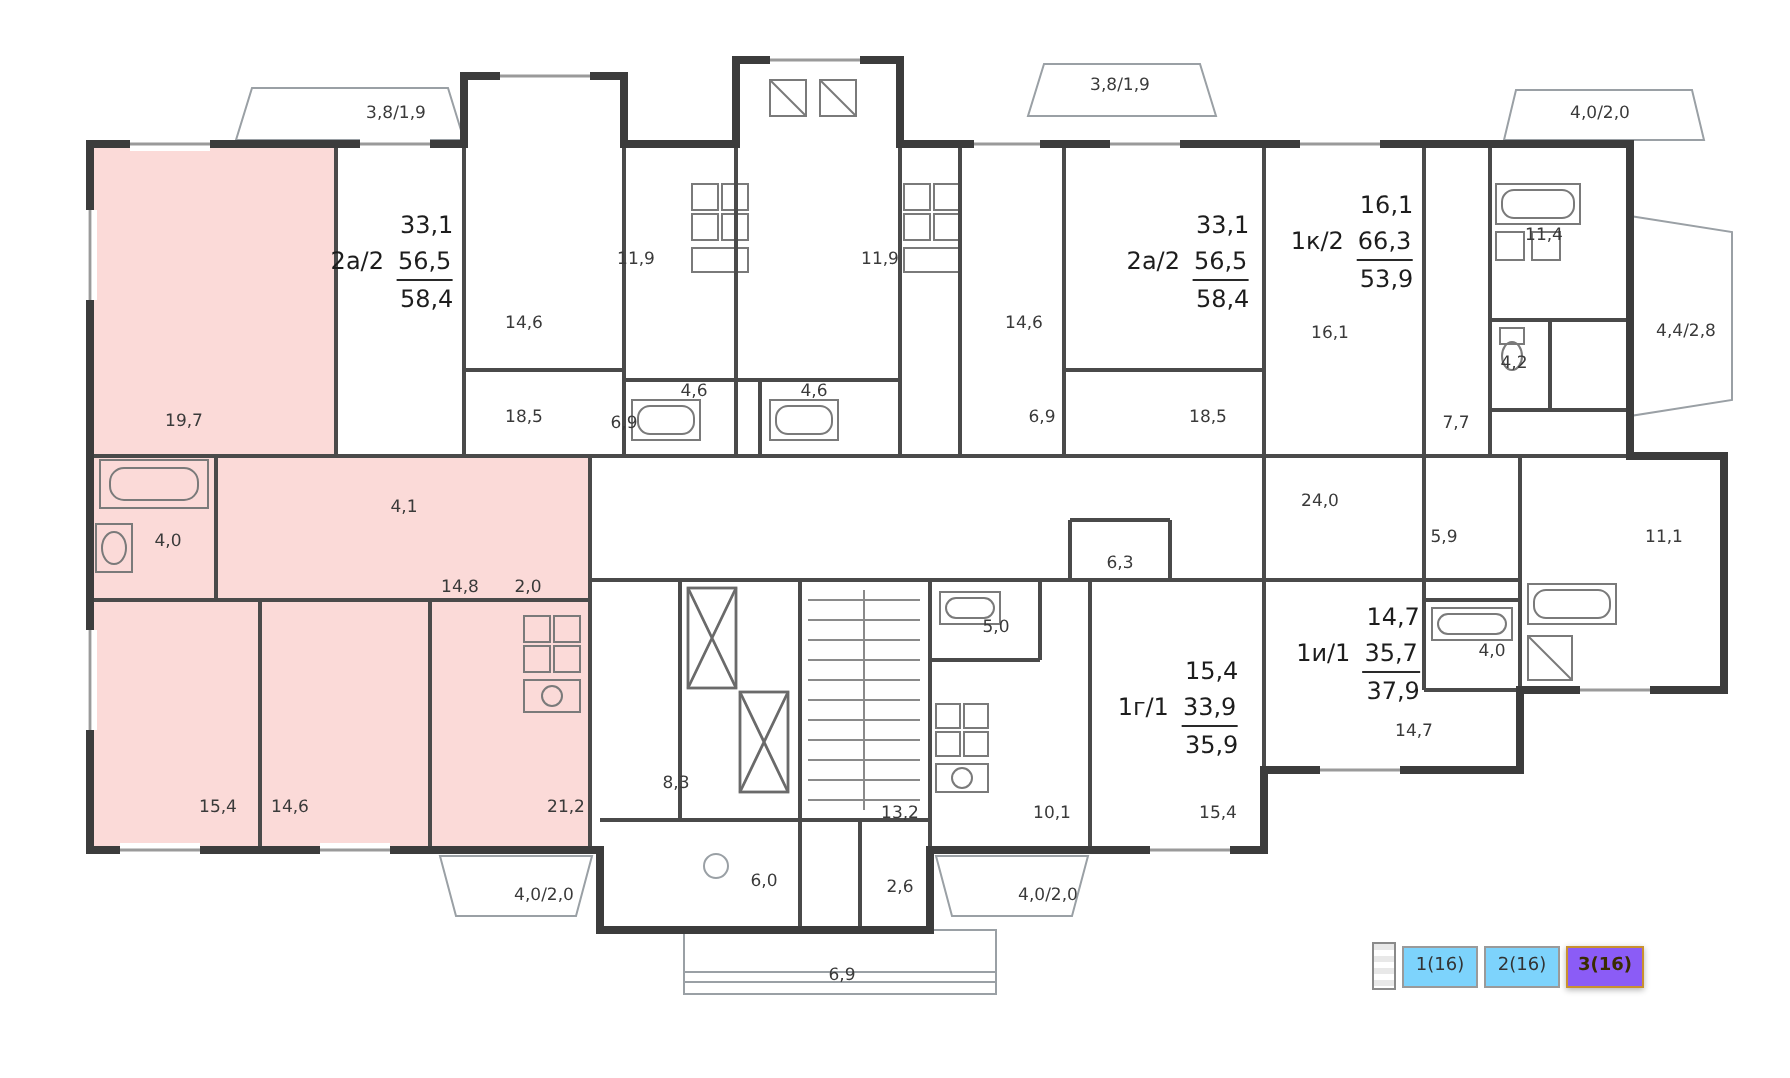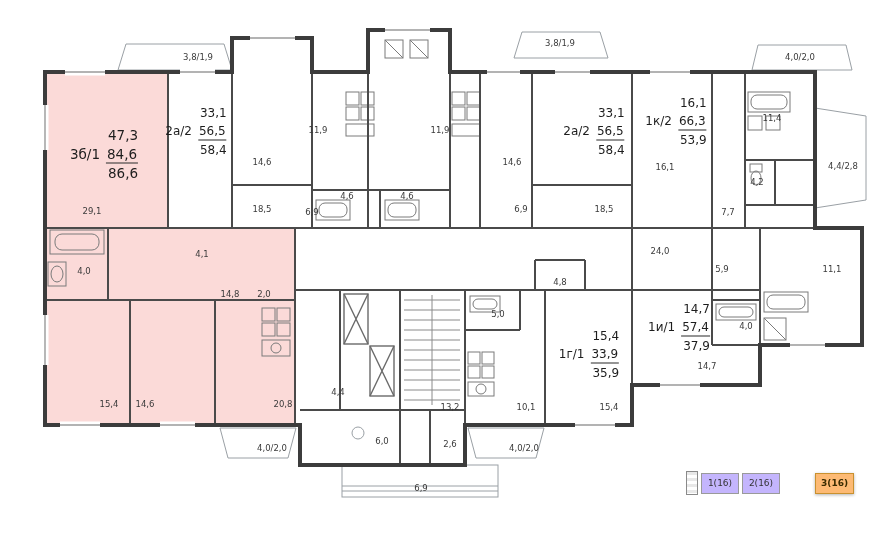--- a/index.html
+++ b/index.html
@@ -9,24 +9,24 @@
   .dim{position:absolute;transform:translate(-50%,-50%);font-size:8.5px;color:#3a3a3a;
        white-space:nowrap;letter-spacing:0;text-align:right;}
   .apt{position:absolute;transform:translate(-50%,-50%);text-align:right;color:#1d1d1d;
        font-size:12px;line-height:18px;white-space:nowrap;}
   .apt.big{font-size:13.5px;line-height:19px;}
   .apt .type{margin-right:6px;}
   .apt .u{border-bottom:1.2px solid #2a2a2a;padding:0 1px 1px 1px;display:inline-block;line-height:15px;}
   .selector{position:absolute;left:686px;top:471px;display:flex;align-items:center;gap:3px;}
   .sec-icon{width:10px;height:22px;border:1px solid #8a8a8a;background:
      repeating-linear-gradient(180deg,#e8e8e8 0 3px,#ffffff 3px 6px);}
-  .sel-btn{min-width:38px;height:21px;border:1px solid #9a9a9a;background:#c4b5fd;
+  .sel-btn{min-width:38px;height:21px;border:1px solid #9a9a9a;background:#7dd3fc;
      font-size:9px;font-family:"DejaVu Sans",sans-serif;color:#333;padding:0 5px;cursor:pointer;}
-  .sel-btn.active{background:#fdba74;border:1px solid #c9912f;color:#3a2c00;font-weight:bold;
-     box-shadow:0 1px 3px rgba(0,0,0,.3);margin-left:32px;}
+  .sel-btn.active{background:#8b5cf6;border:1px solid #c9912f;color:#3a2c00;font-weight:bold;
+     box-shadow:0 1px 3px rgba(0,0,0,.3);}
 </style>
 </head>
 <body>
 
 <div class="canvas">
 
   <svg class="plan-svg" viewBox="0 0 895 539">
 
     <polygon points="45,72 168,72 168,228 295,228 295,425 45,425" fill="#fbdad8"></polygon>
 
@@ -143,57 +143,52 @@
   <span class="dim" style="left:560px;top:43px">3,8/1,9</span>
   <span class="dim" style="left:800px;top:57px">4,0/2,0</span>
   <span class="dim" style="left:318px;top:130px">11,9</span>
   <span class="dim" style="left:440px;top:130px">11,9</span>
   <span class="dim" style="left:262px;top:162px">14,6</span>
   <span class="dim" style="left:512px;top:162px">14,6</span>
   <span class="dim" style="left:665px;top:167px">16,1</span>
   <span class="dim" style="left:772px;top:118px">11,4</span>
   <span class="dim" style="left:757px;top:182px">4,2</span>
   <span class="dim" style="left:843px;top:166px">4,4/2,8</span>
-  <span class="dim" style="left:92px;top:211px">29,1</span>
+  <span class="dim" style="left:92px;top:211px">19,7</span>
   <span class="dim" style="left:262px;top:209px">18,5</span>
   <span class="dim" style="left:312px;top:212px">6,9</span>
   <span class="dim" style="left:347px;top:196px">4,6</span>
   <span class="dim" style="left:407px;top:196px">4,6</span>
   <span class="dim" style="left:521px;top:209px">6,9</span>
   <span class="dim" style="left:604px;top:209px">18,5</span>
   <span class="dim" style="left:728px;top:212px">7,7</span>
   <span class="dim" style="left:660px;top:251px">24,0</span>
   <span class="dim" style="left:84px;top:271px">4,0</span>
   <span class="dim" style="left:202px;top:254px">4,1</span>
   <span class="dim" style="left:722px;top:269px">5,9</span>
   <span class="dim" style="left:832px;top:269px">11,1</span>
   <span class="dim" style="left:230px;top:294px">14,8</span>
   <span class="dim" style="left:264px;top:294px">2,0</span>
-  <span class="dim" style="left:560px;top:282px">4,8</span>
+  <span class="dim" style="left:560px;top:282px">6,3</span>
   <span class="dim" style="left:498px;top:314px">5,0</span>
   <span class="dim" style="left:746px;top:326px">4,0</span>
   <span class="dim" style="left:109px;top:404px">15,4</span>
   <span class="dim" style="left:145px;top:404px">14,6</span>
-  <span class="dim" style="left:283px;top:404px">20,8</span>
-  <span class="dim" style="left:338px;top:392px">4,4</span>
+  <span class="dim" style="left:283px;top:404px">21,2</span>
+  <span class="dim" style="left:338px;top:392px">8,3</span>
   <span class="dim" style="left:450px;top:407px">13,2</span>
   <span class="dim" style="left:526px;top:407px">10,1</span>
   <span class="dim" style="left:609px;top:407px">15,4</span>
   <span class="dim" style="left:707px;top:366px">14,7</span>
   <span class="dim" style="left:272px;top:448px">4,0/2,0</span>
   <span class="dim" style="left:382px;top:441px">6,0</span>
   <span class="dim" style="left:450px;top:444px">2,6</span>
   <span class="dim" style="left:524px;top:448px">4,0/2,0</span>
   <span class="dim" style="left:421px;top:488px">6,9</span>
 
-  <div class="apt big" style="left:104px;top:154px">
-    <div>47,3</div>
-    <div><span class="type">3б/1</span><span class="u">84,6</span></div>
-    <div>86,6</div>
-  </div>
 
   <div class="apt" style="left:196px;top:131px">
     <div>33,1</div>
     <div><span class="type">2а/2</span><span class="u">56,5</span></div>
     <div>58,4</div>
   </div>
 
   <div class="apt" style="left:594px;top:131px">
     <div>33,1</div>
     <div><span class="type">2а/2</span><span class="u">56,5</span></div>
@@ -207,21 +202,21 @@
   </div>
 
   <div class="apt" style="left:589px;top:354px">
     <div>15,4</div>
     <div><span class="type">1г/1</span><span class="u">33,9</span></div>
     <div>35,9</div>
   </div>
 
   <div class="apt" style="left:679px;top:327px">
     <div>14,7</div>
-    <div><span class="type">1и/1</span><span class="u">57,4</span></div>
+    <div><span class="type">1и/1</span><span class="u">35,7</span></div>
     <div>37,9</div>
   </div>
 
   <div class="selector">
     <div class="sec-icon"></div>
     <button class="sel-btn">1(16)</button>
     <button class="sel-btn">2(16)</button>
     <button class="sel-btn active">3(16)</button>
   </div>
 

